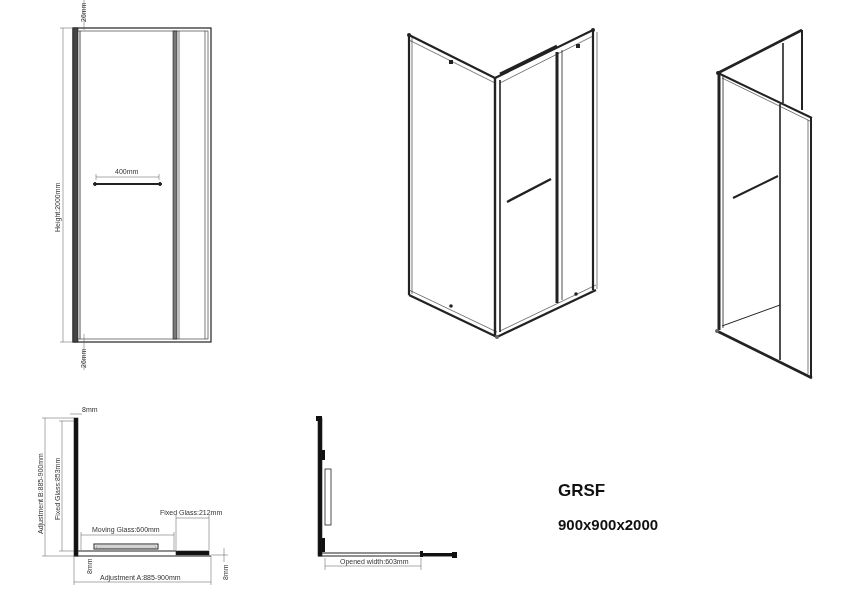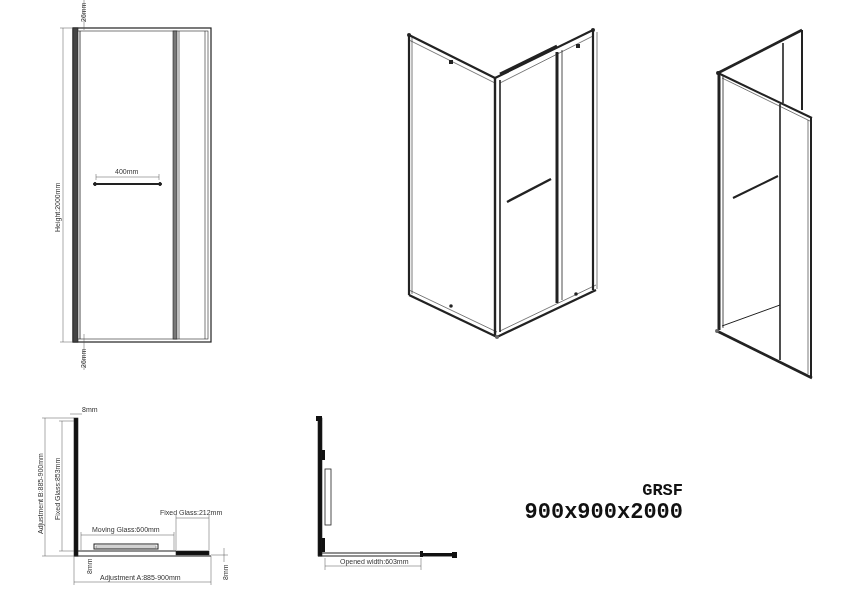--- a/index.html
+++ b/index.html
@@ -1,21 +1,21 @@
 <!DOCTYPE html>
 <html><head>
 <meta charset="utf-8">
 <style>
   html, body { margin: 0; padding: 0; background: #ffffff; }
   body { width: 856px; height: 602px; overflow: hidden; position: relative; font-family: "Liberation Sans", sans-serif; }
   #canvas { position: absolute; left: 0; top: 0; width: 856px; height: 602px; }
   .dim { font-family: "Liberation Sans", sans-serif; font-size: 7px; fill: #333; }
-  .title-block { position: absolute; left: 523px; top: 480px; width: 160px; text-align: right; color: #111; font-family: Liberation Mono, monospace; }
+  .title-block { position: absolute; left: 558px; top: 480px; width: 160px; text-align: left; color: #111; }
   .title-block .model { font-size: 17px; font-weight: bold; line-height: 22px; display: block; }
-  .title-block .size { font-size: 22px; font-weight: bold; line-height: 22px; display: block; }
+  .title-block .size { font-size: 15px; font-weight: bold; line-height: 22px; display: block; margin-top: 12px; }
 </style>
 </head>
 <body>
 
 <svg id="canvas" viewBox="0 0 856 602" xmlns="http://www.w3.org/2000/svg">
 
   <g stroke="#222" fill="none">
 
     <rect x="73" y="28" width="138" height="314" stroke-width="1.2"></rect>
     <rect x="76" y="31" width="132" height="308" stroke-width="0.6"></rect>

